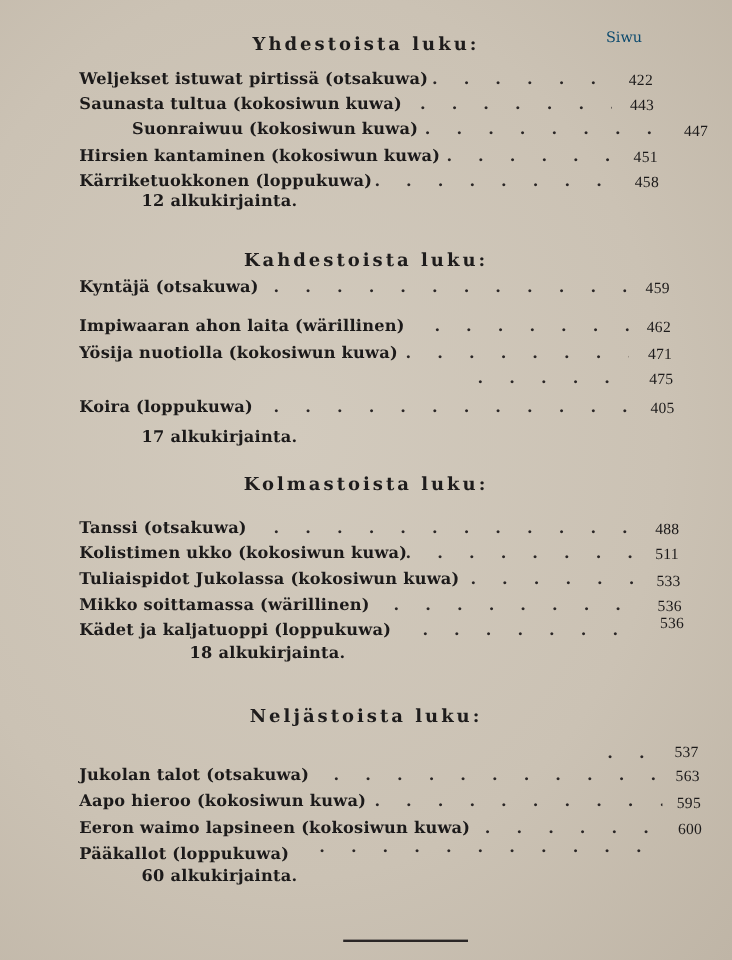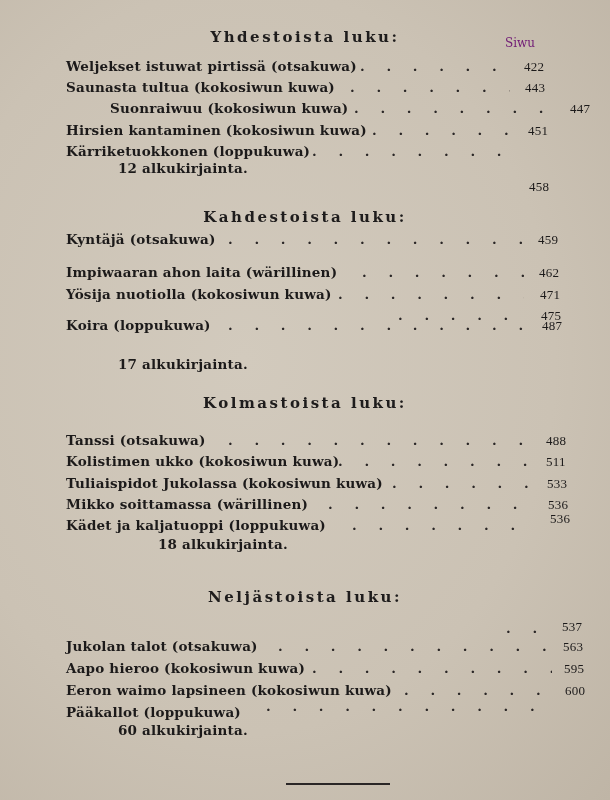--- a/index.html
+++ b/index.html
@@ -28,24 +28,24 @@
       text-align: center;
       font-size: 15px;
       letter-spacing: 2.5px;
       font-weight: bold;
       font-family: "DejaVu Serif", serif;
       color: #1e1c1c;
     }
     .siwu {
       position: absolute;
       left: 505px;
-      top: 36px;
+      top: 24px;
       font-size: 12px;
       font-family: "DejaVu Serif", serif;
-      color: #701a75;
+      color: #0c4a6e;
     }
     .entry {
       position: absolute;
       left: 66px;
       right: 0;
       height: 20px;
       font-size: 13.5px;
       font-weight: bold;
       font-family: "DejaVu Serif", serif;
       letter-spacing: 0.2px;
@@ -114,21 +114,21 @@
     <span class="page-num" style="left:460px;">447</span>
   </div>
   <div class="entry" style="top:122px;text-decoration:underline;">
     <span class="label">Hirsien kantaminen (kokosiwun kuwa)</span>
     <span class="dots" style="left:306px;width:142px;">. . . . . . . . . . . . . . . . . . . . . . . .</span>
     <span class="page-num" style="left:462px;">451</span>
   </div>
   <div class="entry" style="top:143px;">
     <span class="label">Kärriketuokkonen (loppukuwa)</span>
     <span class="dots" style="left:246px;width:204px;">. . . . . . . . . . . . . . . . . . . . . . . .</span>
-    <span class="page-num" style="left:463px;margin-top:35px;">458</span>
+    <span class="page-num" style="left:463px;">458</span>
   </div>
   <div class="count" style="top:160px;">12 alkukirjainta.</div>
 
   <div class="section-title" style="top:208px;">Kahdestoista luku:</div>
 
   <div class="entry" style="top:231px;">
     <span class="label">Kyntäjä (otsakuwa)</span>
     <span class="dots" style="left:162px;width:294px;">. . . . . . . . . . . . . . . . . . . . . . . .</span>
     <span class="page-num" style="left:472px;">459</span>
   </div>
@@ -139,24 +139,24 @@
   </div>
   <div class="entry" style="top:286px;">
     <span class="label">Yösija nuotiolla (kokosiwun kuwa)</span>
     <span class="dots" style="left:272px;width:186px;">. . . . . . . . . . . . . . . . . . . . . . . .</span>
     <span class="page-num" style="left:474px;">471</span>
   </div>
   <div class="entry" style="top:307px;">
     <span class="dots" style="left:332px;width:128px;">. . . . . . . . . . . . . . . . . . . . . . . .</span>
     <span class="page-num" style="left:475px;">475</span>
   </div>
-  <div class="entry" style="top:317px;">
+  <div class="entry" style="top:331px;">
     <span class="label">Koira (loppukuwa)</span>
     <span class="dots" style="left:162px;width:298px;">. . . . . . . . . . . . . . . . . . . . . . . .</span>
-    <span class="page-num" style="left:476px;">487</span>
+    <span class="page-num" style="left:476px;">405</span>
   </div>
   <div class="count" style="top:356px;">17 alkukirjainta.</div>
 
   <div class="section-title" style="top:394px;">Kolmastoista luku:</div>
 
   <div class="entry" style="top:432px;">
     <span class="label">Tanssi (otsakuwa)</span>
     <span class="dots" style="left:162px;width:300px;">. . . . . . . . . . . . . . . . . . . . . . . .</span>
     <span class="page-num" style="left:480px;">488</span>
   </div>

